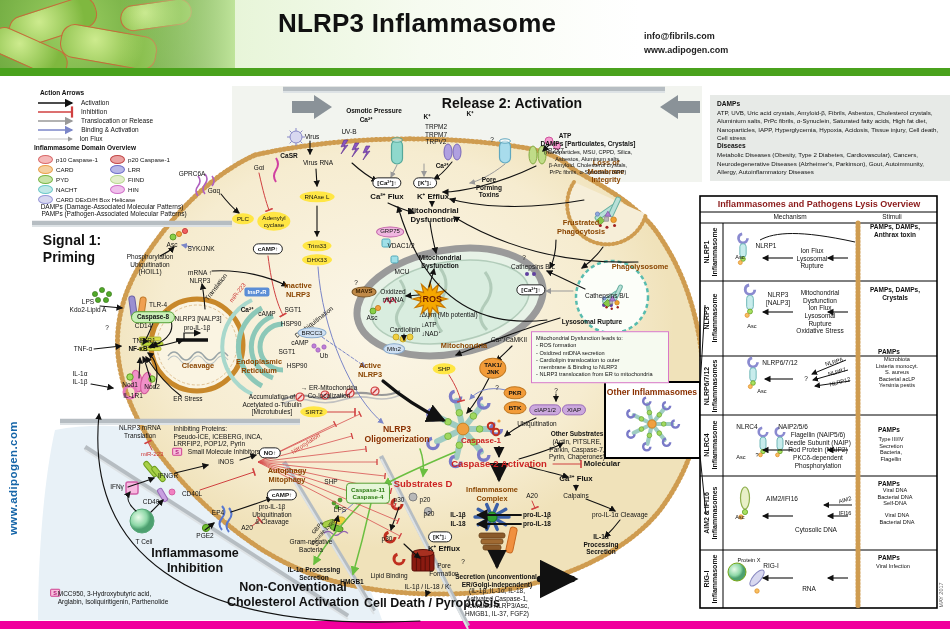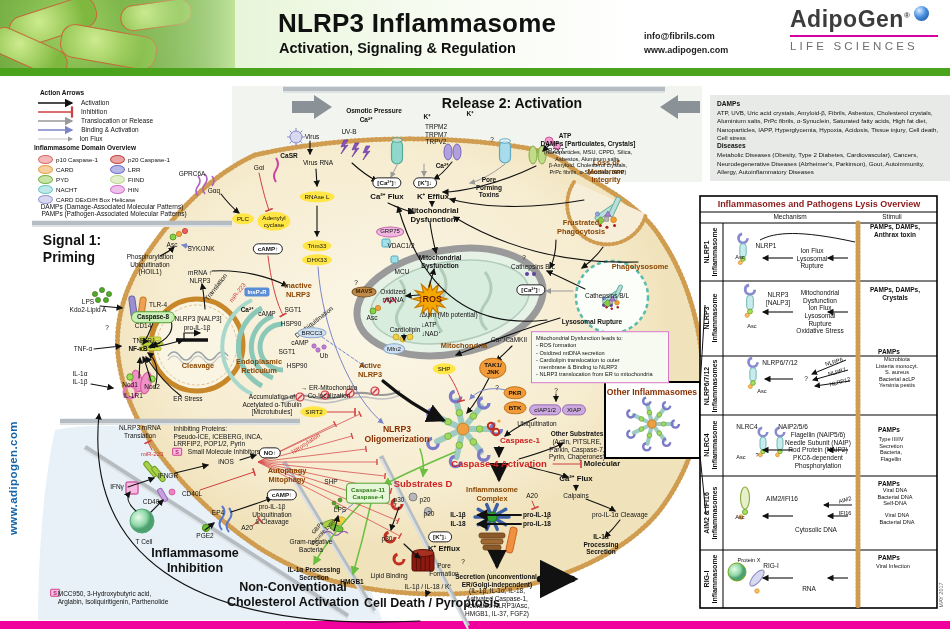--- a/index.html
+++ b/index.html
@@ -71,29 +71,23 @@
 
   <div class="hdr">
     <div class="bact">
       <div class="cap" style="left:8px;top:6px;width:88px;height:30px;transform:rotate(-18deg)"></div>
       <div class="cap" style="left:60px;top:30px;width:95px;height:32px;transform:rotate(10deg)"></div>
       <div class="cap" style="left:-12px;top:38px;width:80px;height:26px;transform:rotate(24deg)"></div>
       <div class="cap" style="left:120px;top:2px;width:70px;height:24px;transform:rotate(-8deg)"></div>
       <div class="hfade"></div>
     </div>
     <div class="htitle">NLRP3 Inflammasome</div>
-    <div class="hsub">Activation, Signaling &amp; Regulation</div>
     <div class="hinfo">
       <div>info@fibrils.com</div>
       <div>www.adipogen.com</div>
-    </div>
-    <div class="logo">
-      <span class="logoname"><span>AdipoGen</span><sup>®</sup></span><span class="ball"></span>
-      <div class="logorule" style="background: rgb(212, 0, 159);"></div>
-      <div class="logotag">LIFE SCIENCES</div>
     </div>
   </div>
   <div class="greenbar" style="background: rgb(74, 162, 29);"></div>
 
   <div class="gbx" style="left:245px;top:95px;width:178px;"><b>PAMPs</b><div>Protozoan Pathogens (Hemozoin crystals), Fungi,
 Viruses (RNA, DNA), Bacteria (RNA, DNA: DNA Hybrid,
 Pore Forming Toxins, e.g. Nigericin, Maitotoxin,
 Valinomycin, α-Hemolysin)</div></div>
   <div class="gbx" style="left:710px;top:95px;width:228px;"><b>DAMPs</b><div>ATP, UVB, Uric acid crystals, Amyloid-β, Fibrils, Asbestos, Cholesterol crystals,
 Aluminium salts, PrPc fibrils, α-Synuclein, Saturated fatty acids, High fat diet,
@@ -689,26 +683,26 @@
 JNK</div>
       <div class="lb ooval" style="left: 515px; top: 393px; transform: translate(-50%, -50%);">PKR</div>
       <div class="lb ooval" style="left: 515px; top: 408px; transform: translate(-50%, -50%);">BTK</div>
       <div class="lb lbl" style="left: 497px; top: 388px; transform: translate(-50%, -50%);">?</div>
       <div class="lb ppill" style="left: 545px; top: 410px; transform: translate(-50%, -50%);">cIAP1/2</div>
       <div class="lb ppill" style="left: 574px; top: 410px; transform: translate(-50%, -50%);">XIAP</div>
       <div class="lb lbl" style="left: 556px; top: 391px; transform: translate(-50%, -50%);">?</div>
       <div class="lb lbl" style="left: 537px; top: 424px; transform: translate(-50%, -50%);">Ubiquitination</div>
       <div class="lb brown2" style="left: 397px; top: 434px; transform: translate(-50%, -50%);">NLRP3
 Oligomerization</div>
-      <div class="lb red" style="left: 520px; top: 441px; transform: translate(-50%, -50%);">Caspase-1</div>
+      <div class="lb red" style="left: 481px; top: 441px; transform: translate(-50%, -50%);">Caspase-1</div>
       <div class="lb lblB" style="left: 577px; top: 434px; transform: translate(-50%, -50%);">Other Substrates</div>
       <div class="lb lbl" style="left: 577px; top: 449px; transform: translate(-50%, -50%);">(Actin, PITSLRE,
 Parkin, Caspase-7,
 Pyrin, Chaperones)</div>
-      <div class="lb redB" style="left: 499px; top: 464px; transform: translate(-50%, -50%);">Caspase-4 Activation</div>
+      <div class="lb redB" style="left: 499px; top: 464px; transform: translate(-50%, -50%);">Caspase-2 Activation</div>
       <div class="lb lblB2" style="left: 602px; top: 464px; transform: translate(-50%, -50%);">Molecular</div>
       <div class="lb lblB2" style="left: 576px; top: 479px; transform: translate(-50%, -50%);">Ca²⁺ Flux</div>
       <div class="lb lbl" style="left: 576px; top: 496px; transform: translate(-50%, -50%);">Calpains</div>
       <div class="lb lbl" style="left: 532px; top: 496px; transform: translate(-50%, -50%);">A20</div>
       <div class="lb lblB" style="left: 537px; top: 515px; transform: translate(-50%, -50%);">pro-IL-1β</div>
       <div class="lb lblB" style="left: 537px; top: 524px; transform: translate(-50%, -50%);">pro-IL-18</div>
       <div class="lb brown" style="left: 492px; top: 495px; transform: translate(-50%, -50%);">Inflammasome
 Complex</div>
       <div class="lb lblB" style="left: 458px; top: 515px; transform: translate(-50%, -50%);">IL-1β</div>
       <div class="lb lblB" style="left: 458px; top: 524px; transform: translate(-50%, -50%);">IL-18</div>

